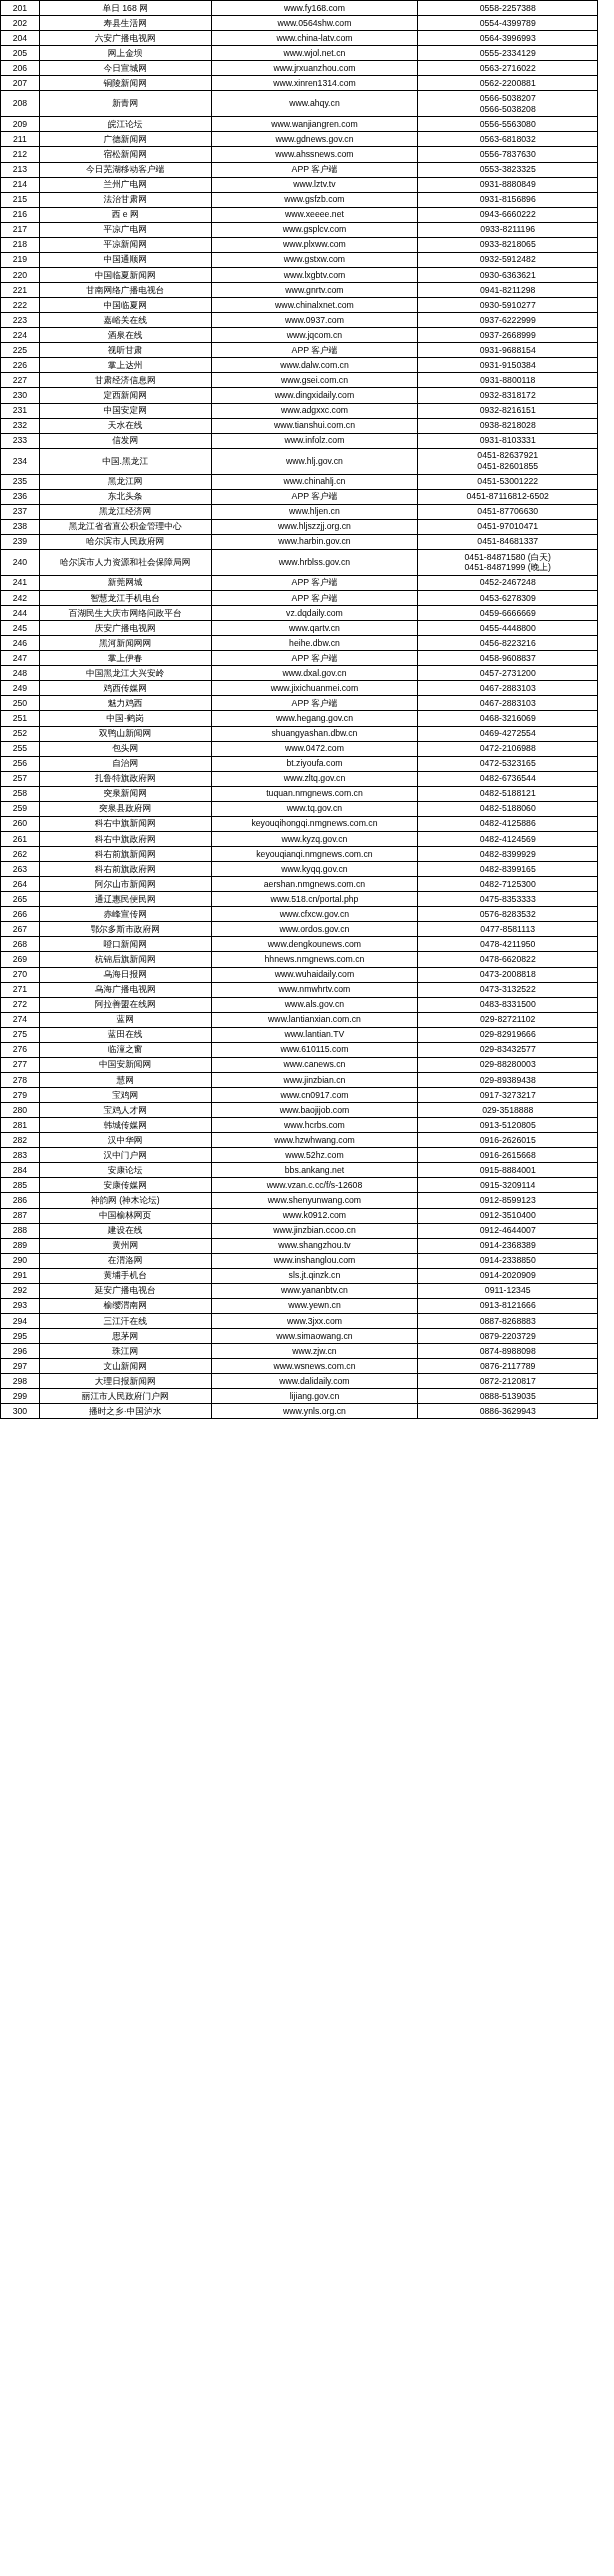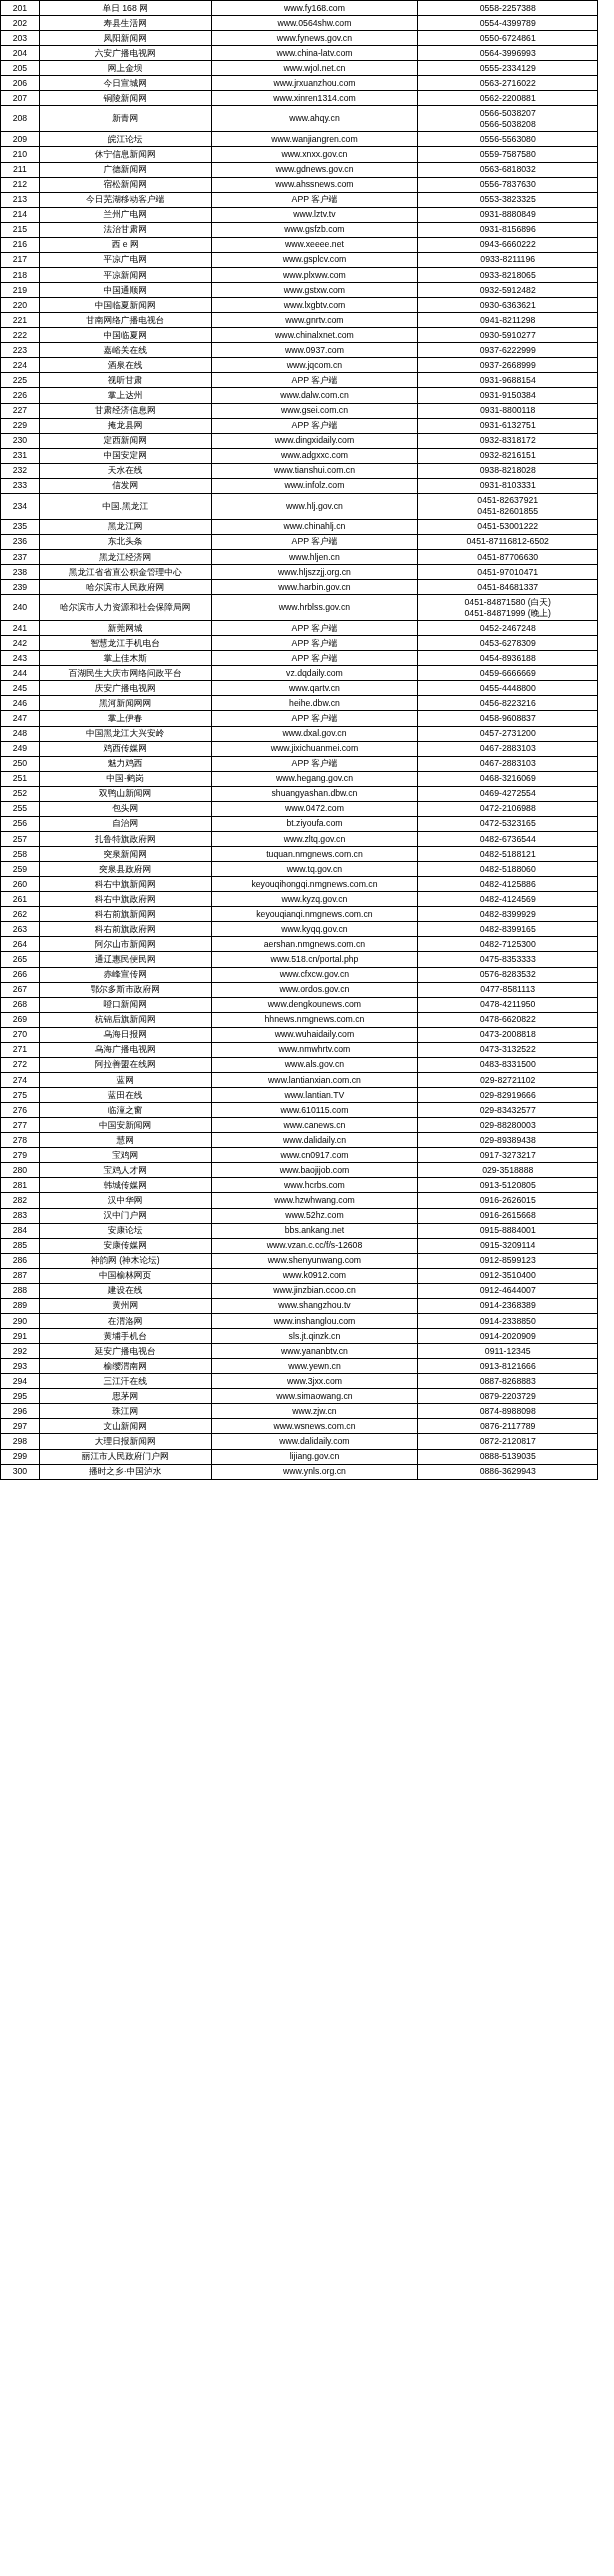--- a/index.html
+++ b/index.html
@@ -69,28 +69,20 @@
         </tr>
         <tr>
           <td class="c-num">202</td>
           <td class="c-name">寿县生活网</td>
           <td class="c-url">www.0564shw.com</td>
           <td class="c-tel">
             <span class="tel-line">0554-4399789</span>
           </td>
         </tr>
         <tr>
-          <td class="c-num">203</td>
-          <td class="c-name">凤阳新闻网</td>
-          <td class="c-url">www.fynews.gov.cn</td>
-          <td class="c-tel">
-            <span class="tel-line">0550-6724861</span>
-          </td>
-        </tr>
-        <tr>
           <td class="c-num">204</td>
           <td class="c-name">六安广播电视网</td>
           <td class="c-url">www.china-latv.com</td>
           <td class="c-tel">
             <span class="tel-line">0564-3996993</span>
           </td>
         </tr>
         <tr>
           <td class="c-num">205</td>
           <td class="c-name">网上金坝</td>
@@ -126,28 +118,20 @@
         </tr>
         <tr>
           <td class="c-num">209</td>
           <td class="c-name">皖江论坛</td>
           <td class="c-url">www.wanjiangren.com</td>
           <td class="c-tel">
             <span class="tel-line">0556-5563080</span>
           </td>
         </tr>
         <tr>
-          <td class="c-num">210</td>
-          <td class="c-name">休宁信息新闻网</td>
-          <td class="c-url">www.xnxx.gov.cn</td>
-          <td class="c-tel">
-            <span class="tel-line">0559-7587580</span>
-          </td>
-        </tr>
-        <tr>
           <td class="c-num">211</td>
           <td class="c-name">广德新闻网</td>
           <td class="c-url">www.gdnews.gov.cn</td>
           <td class="c-tel">
             <span class="tel-line">0563-6818032</span>
           </td>
         </tr>
         <tr>
           <td class="c-num">212</td>
           <td class="c-name">宿松新闻网</td>
@@ -270,28 +254,20 @@
         </tr>
         <tr>
           <td class="c-num">227</td>
           <td class="c-name">甘肃经济信息网</td>
           <td class="c-url">www.gsei.com.cn</td>
           <td class="c-tel">
             <span class="tel-line">0931-8800118</span>
           </td>
         </tr>
         <tr>
-          <td class="c-num">229</td>
-          <td class="c-name">掩龙县网</td>
-          <td class="c-url">APP 客户端</td>
-          <td class="c-tel">
-            <span class="tel-line">0931-6132751</span>
-          </td>
-        </tr>
-        <tr>
           <td class="c-num">230</td>
           <td class="c-name">定西新闻网</td>
           <td class="c-url">www.dingxidaily.com</td>
           <td class="c-tel">
             <span class="tel-line">0932-8318172</span>
           </td>
         </tr>
         <tr>
           <td class="c-num">231</td>
           <td class="c-name">中国安定网</td>
@@ -384,28 +360,20 @@
         </tr>
         <tr>
           <td class="c-num">242</td>
           <td class="c-name">智慧龙江手机电台</td>
           <td class="c-url">APP 客户端</td>
           <td class="c-tel">
             <span class="tel-line">0453-6278309</span>
           </td>
         </tr>
         <tr>
-          <td class="c-num">243</td>
-          <td class="c-name">掌上佳木斯</td>
-          <td class="c-url">APP 客户端</td>
-          <td class="c-tel">
-            <span class="tel-line">0454-8936188</span>
-          </td>
-        </tr>
-        <tr>
           <td class="c-num">244</td>
           <td class="c-name">百湖民生大庆市网络问政平台</td>
           <td class="c-url">vz.dqdaily.com</td>
           <td class="c-tel">
             <span class="tel-line">0459-6666669</span>
           </td>
         </tr>
         <tr>
           <td class="c-num">245</td>
           <td class="c-name">庆安广播电视网</td>
@@ -642,21 +610,21 @@
           <td class="c-num">277</td>
           <td class="c-name">中国安新闻网</td>
           <td class="c-url">www.canews.cn</td>
           <td class="c-tel">
             <span class="tel-line">029-88280003</span>
           </td>
         </tr>
         <tr>
           <td class="c-num">278</td>
           <td class="c-name">慧网</td>
-          <td class="c-url">www.dalidaily.cn</td>
+          <td class="c-url">www.jinzbian.cn</td>
           <td class="c-tel">
             <span class="tel-line">029-89389438</span>
           </td>
         </tr>
         <tr>
           <td class="c-num">279</td>
           <td class="c-name">宝鸡网</td>
           <td class="c-url">www.cn0917.com</td>
           <td class="c-tel">
             <span class="tel-line">0917-3273217</span>

